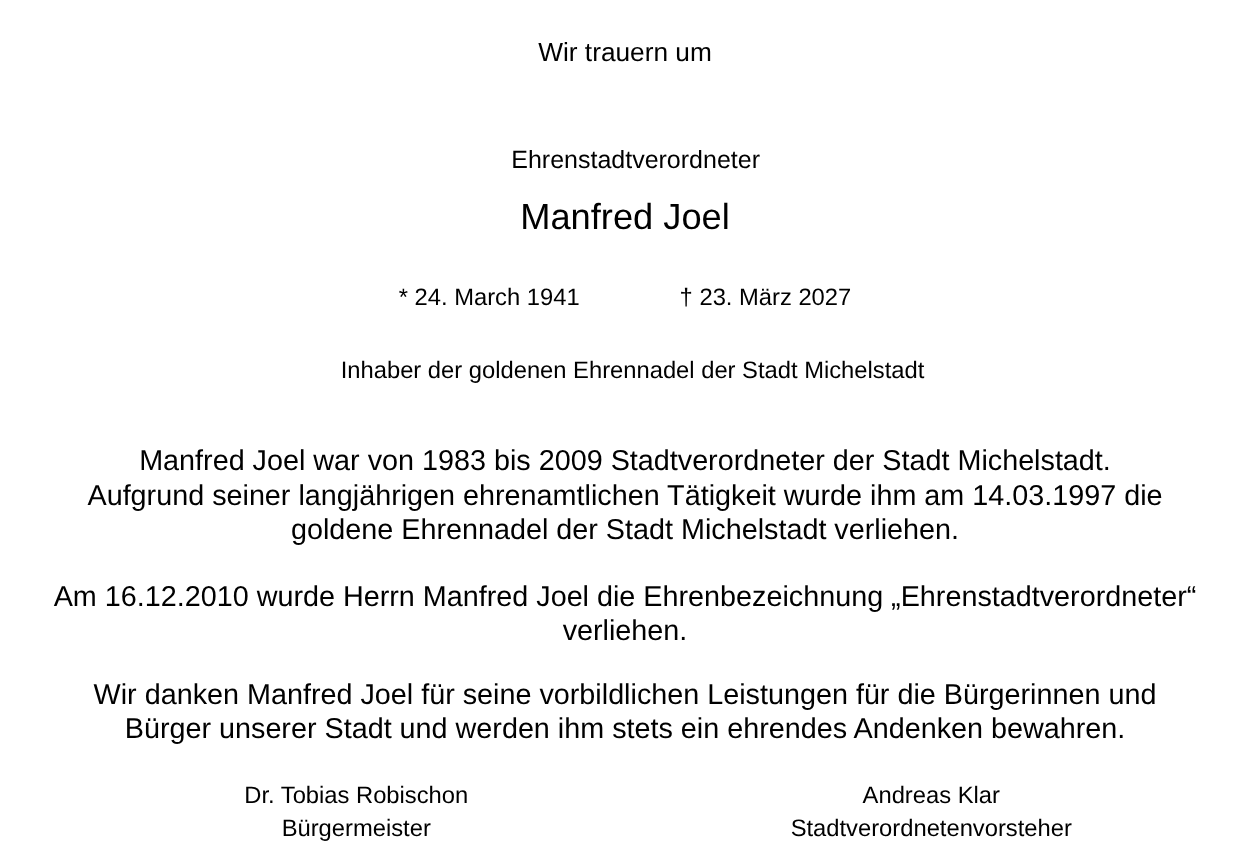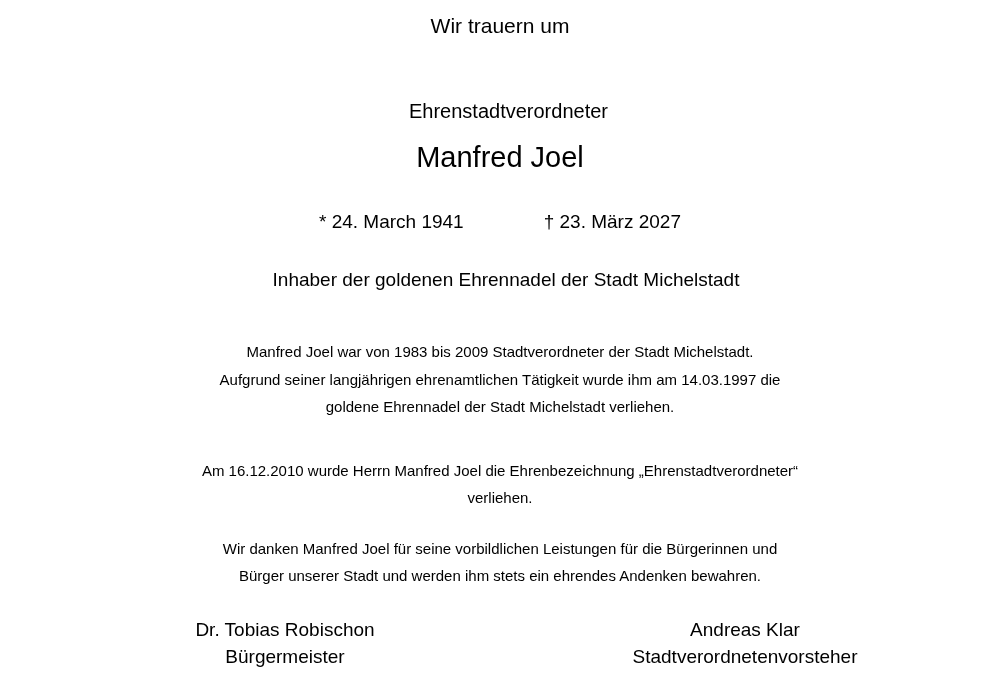--- a/index.html
+++ b/index.html
@@ -12,21 +12,21 @@
     height: 686px;
     font-family: "Liberation Sans", "DejaVu Sans", sans-serif;
     color: #000000;
     overflow: hidden;
   }
   .notice {
     width: 1000px;
     text-align: center;
   }
   .intro {
-    padding-top: 14px;
+    padding-top: 31px;
     font-size: 21px;
     line-height: 24px;
   }
   .honorific {
     margin-top: 61px;
     font-size: 20px;
     line-height: 24px;
     padding-left: 17px;
   }
   .name {
@@ -42,26 +42,26 @@
     justify-content: center;
     gap: 80px;
   }
   .subtitle {
     margin-top: 35px;
     font-size: 19px;
     line-height: 23px;
     margin-left: 12px;
   }
   .paragraph {
-    font-size: 15px;
+    font-size: 23px;
     line-height: 27.5px;
     white-space: pre-line;
   }
   .p1 { margin-top: 47px; }
-  .p2 { margin-top: 36px; }
+  .p2 { margin-top: 26px; }
   .p3 { margin-top: 23px; }
   .signatures {
     margin-top: 26px;
     margin-left: 95px;
     display: flex;
     justify-content: flex-start;
     gap: 80px;
     text-align: center;
   }
   .sig {

